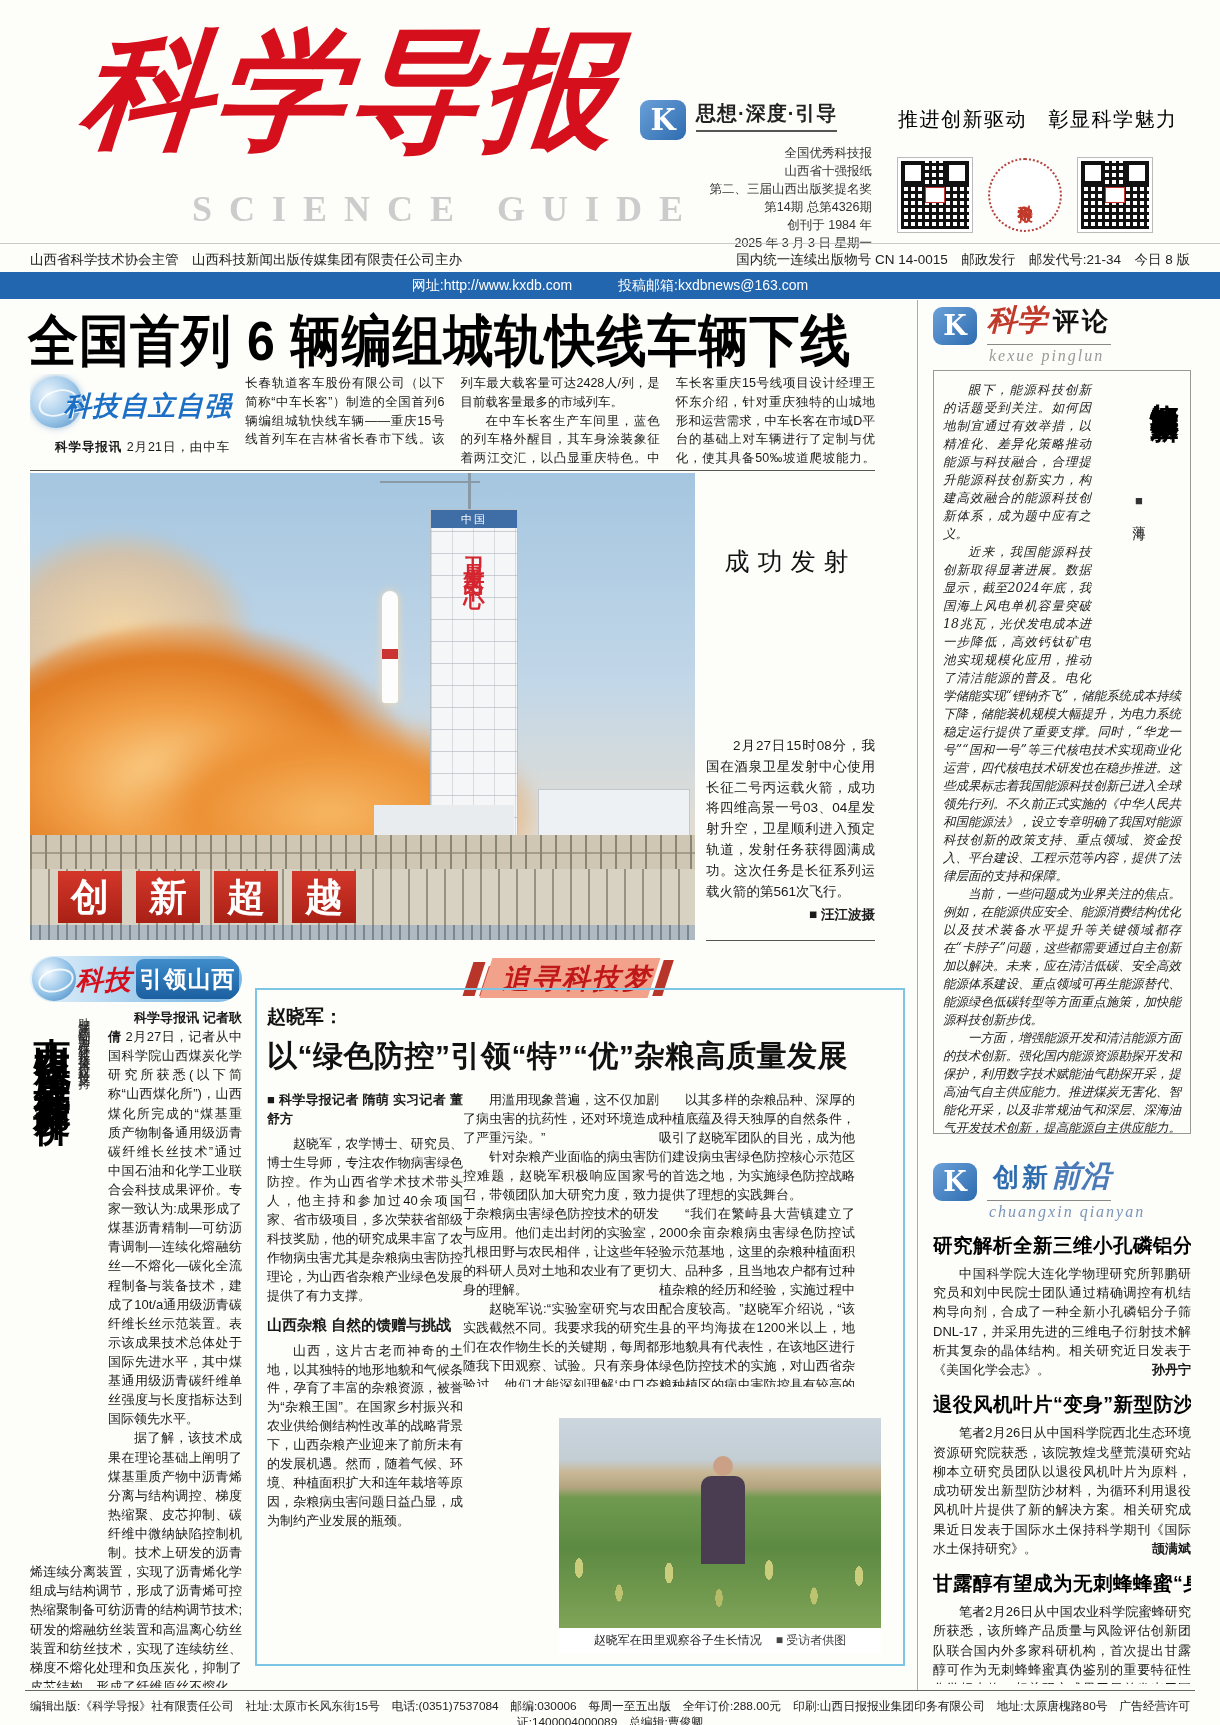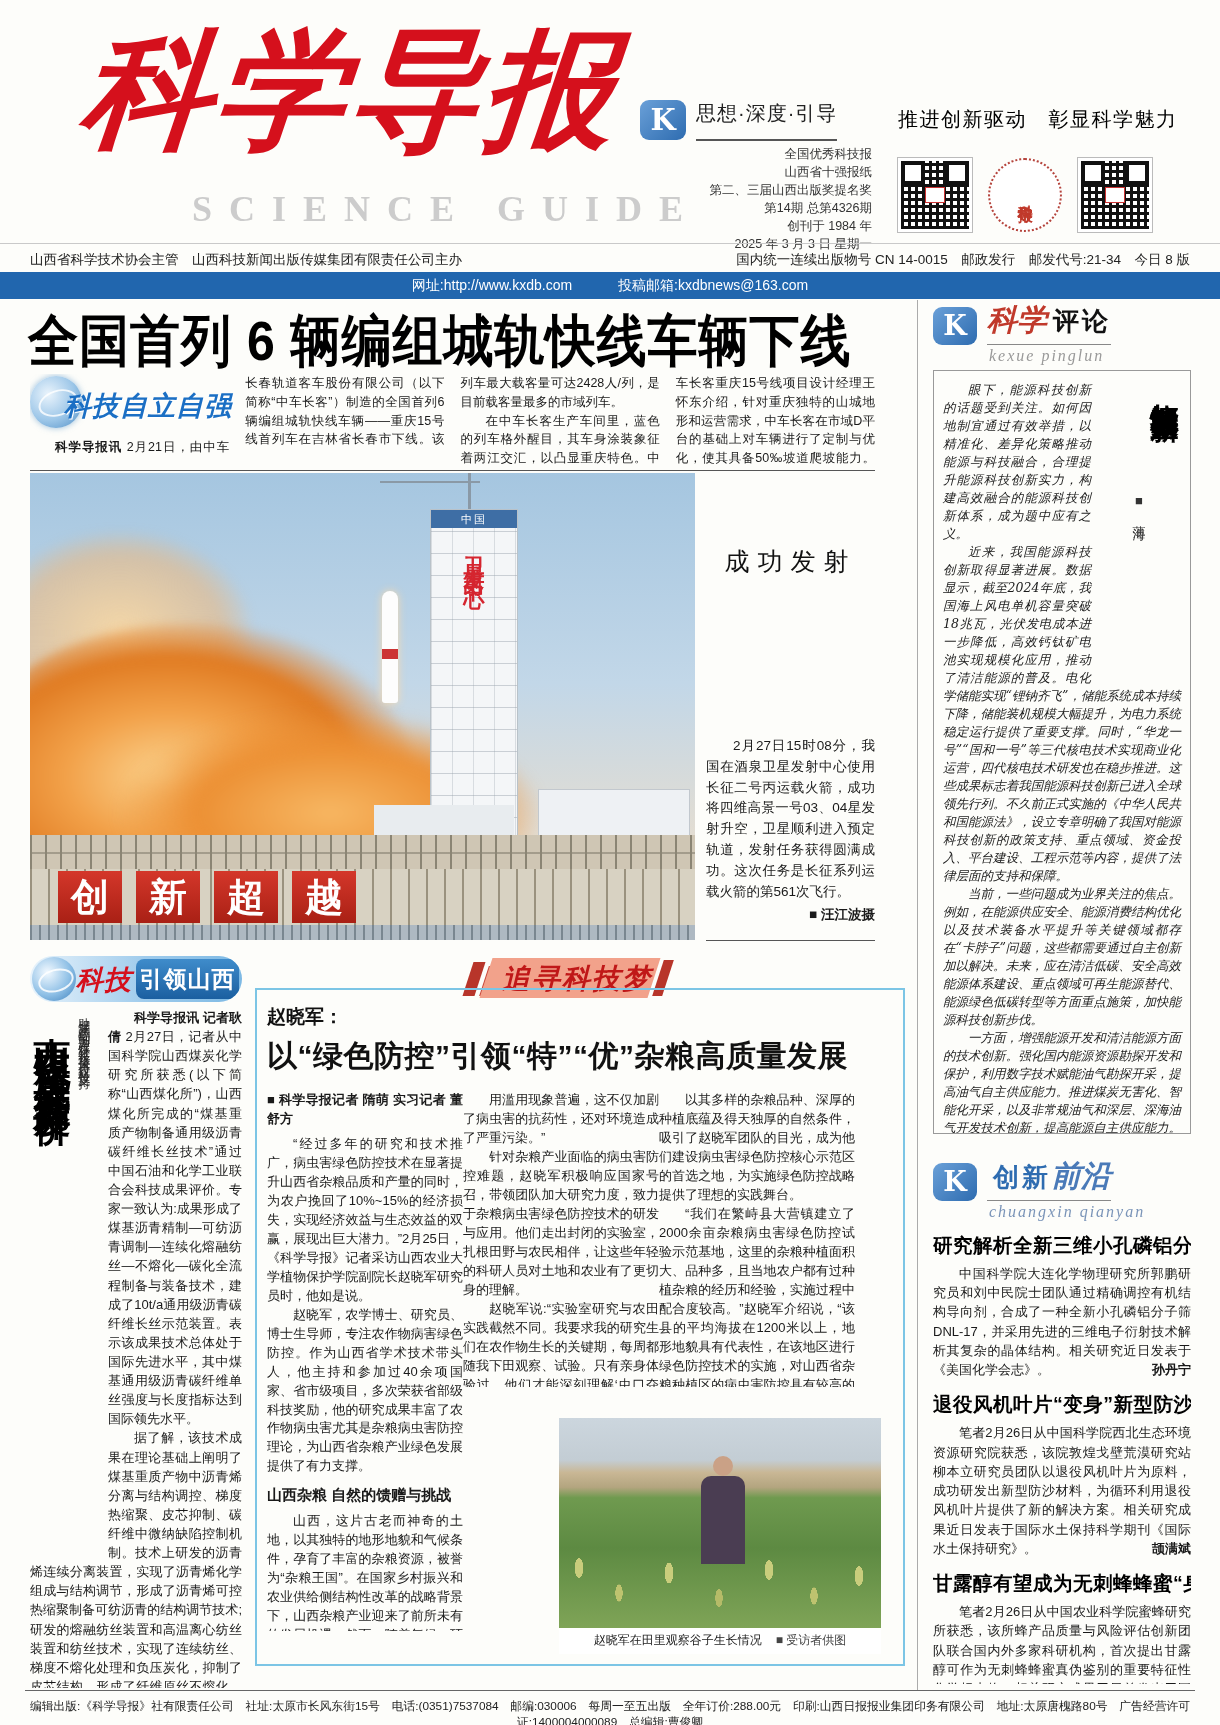--- a/index.html
+++ b/index.html
@@ -8,21 +8,21 @@
   .abs{position:absolute;}
   
   .mast-title{left:82px;top:18px;font-size:130px;line-height:1.1;color:#d5101c;
     font-family:"DejaVu Serif",serif;font-weight:bold;font-style:italic;letter-spacing:4px;transform:skewX(-5deg);}
   .science-guide{left:192px;top:188px;font-size:36px;color:#cccccc;font-family:"Liberation Serif",serif;letter-spacing:17px;font-weight:bold;}
   .brand{left:640px;top:100px;width:232px;}
   .brand-row{display:flex;align-items:flex-start;}
   .klogo{width:46px;height:40px;border-radius:9px;background:linear-gradient(135deg,#6aa0d8,#2e6cb0);
     color:#fff;font-family:"DejaVu Serif",serif;font-weight:bold;font-size:29px;text-align:center;line-height:40px;flex:0 0 auto;}
   .klogo.small{width:44px;height:38px;line-height:38px;font-size:27px;}
-  .brand-slogan{font-size:20px;font-weight:normal;color:#222;margin-left:10px;padding-bottom:12px;
+  .brand-slogan{font-size:20px;font-weight:bold;color:#222;margin-left:10px;padding-bottom:3px;
     border-bottom:2px solid #555;letter-spacing:1px;white-space:nowrap;}
   .honors{margin-top:4px;text-align:right;font-size:12.5px;line-height:18px;color:#333;}
   .slogan-right{left:898px;top:106px;width:290px;font-size:20px;color:#000000;letter-spacing:1.5px;white-space:nowrap;}
   .qr-row{left:898px;top:158px;width:280px;display:flex;gap:16px;align-items:center;}
   .qr{width:68px;height:68px;background:
      repeating-linear-gradient(0deg,#111 0 3px,transparent 3px 7px),
      repeating-linear-gradient(90deg,#111 0 3px,#fff 3px 7px);position:relative;border:3px solid #fff;outline:1px solid #bbb;}
   .qr::before,.qr::after{content:"";position:absolute;width:16px;height:16px;border:4px solid #111;background:#fff;}
   .qr::before{left:0;top:0;} .qr::after{right:0;top:0;}
   .qr-center{position:absolute;left:24px;top:26px;width:18px;height:14px;background:#fff;border:1px solid #c33;
@@ -279,21 +279,20 @@
 
   </div>
 
   <div class="abs zhao-box">
     <div class="zhao-kicker">赵晓军：</div>
     <div class="zhao-headline">以“绿色防控”引领“特”“优”杂粮高质量发展</div>
     <div class="zhao-cols">
       <div class="zcol zcol-1">
 
       <div class="zp byline">■ 科学导报记者 隋萌 实习记者 董舒方</div>
-          <div class="zp para">“经过多年的研究和技术推广，病虫害绿色防控技术在显著提升山西省杂粮品质和产量的同时，为农户挽回了10%~15%的经济损失，实现经济效益与生态效益的双赢，展现出巨大潜力。”2月25日，《科学导报》记者采访山西农业大学植物保护学院副院长赵晓军研究员时，他如是说。</div>
           <div class="zp para">赵晓军，农学博士、研究员、博士生导师，专注农作物病害绿色防控。作为山西省学术技术带头人，他主持和参加过40余项国家、省市级项目，多次荣获省部级科技奖励，他的研究成果丰富了农作物病虫害尤其是杂粮病虫害防控理论，为山西省杂粮产业绿色发展提供了有力支撑。</div>
           <div class="zp subhead">山西杂粮 自然的馈赠与挑战</div>
           <div class="zp para">山西，这片古老而神奇的土地，以其独特的地形地貌和气候条件，孕育了丰富的杂粮资源，被誉为“杂粮王国”。在国家乡村振兴和农业供给侧结构性改革的战略背景下，山西杂粮产业迎来了前所未有的发展机遇。然而，随着气候、环境、种植面积扩大和连年栽培等原因，杂粮病虫害问题日益凸显，成为制约产业发展的瓶颈。</div>
         </div>
       <div class="zcol zcol-2">
 
       <div class="zp para">用滥用现象普遍，这不仅加剧了病虫害的抗药性，还对环境造成了严重污染。”</div>
           <div class="zp para">针对杂粮产业面临的病虫害防控难题，赵晓军积极响应国家号召，带领团队加大研究力度，致力于杂粮病虫害绿色防控技术的研发与应用。他们走出封闭的实验室，扎根田野与农民相伴，让这些年轻的科研人员对土地和农业有了更切身的理解。</div>
           <div class="zp para">赵晓军说:“实验室研究与农田实践截然不同。我要求我的研究生们在农作物生长的关键期，每周都随我下田观察、试验。只有亲身体验过，他们才能深刻理解‘虫口夺粮’的严峻性。这不仅关系到国家粮食安全，更直接关联到千家万户的饭碗与幸福。实践出真知，这是我们科研团队不变的信念。”</div>
         </div>

